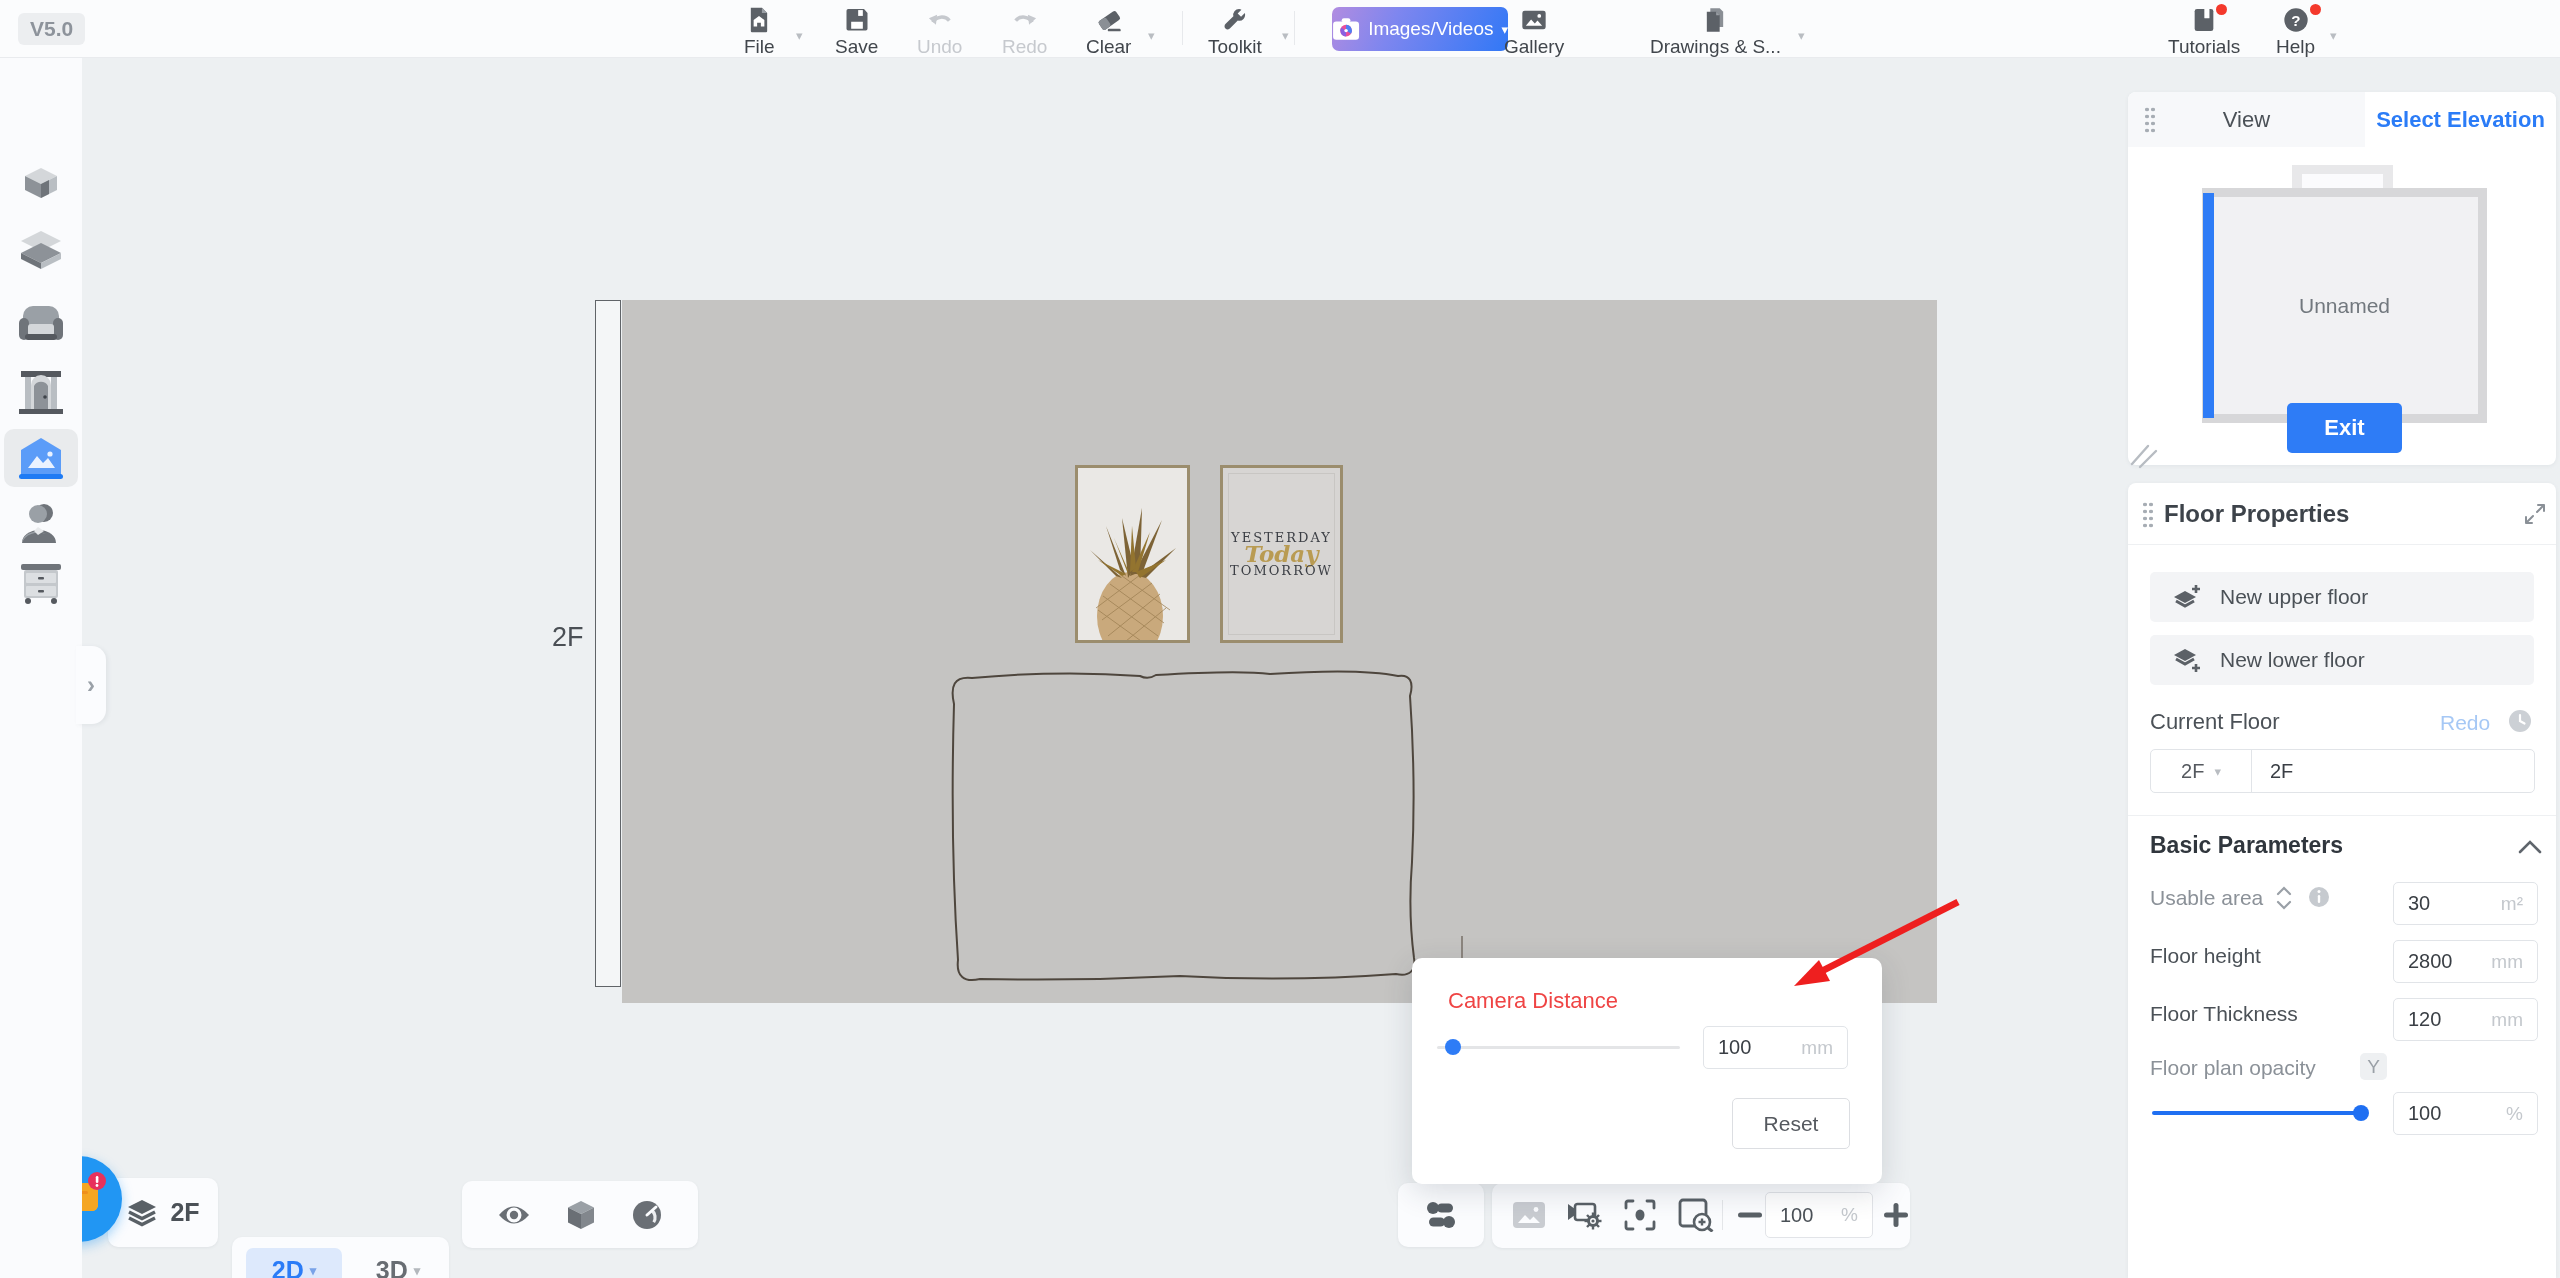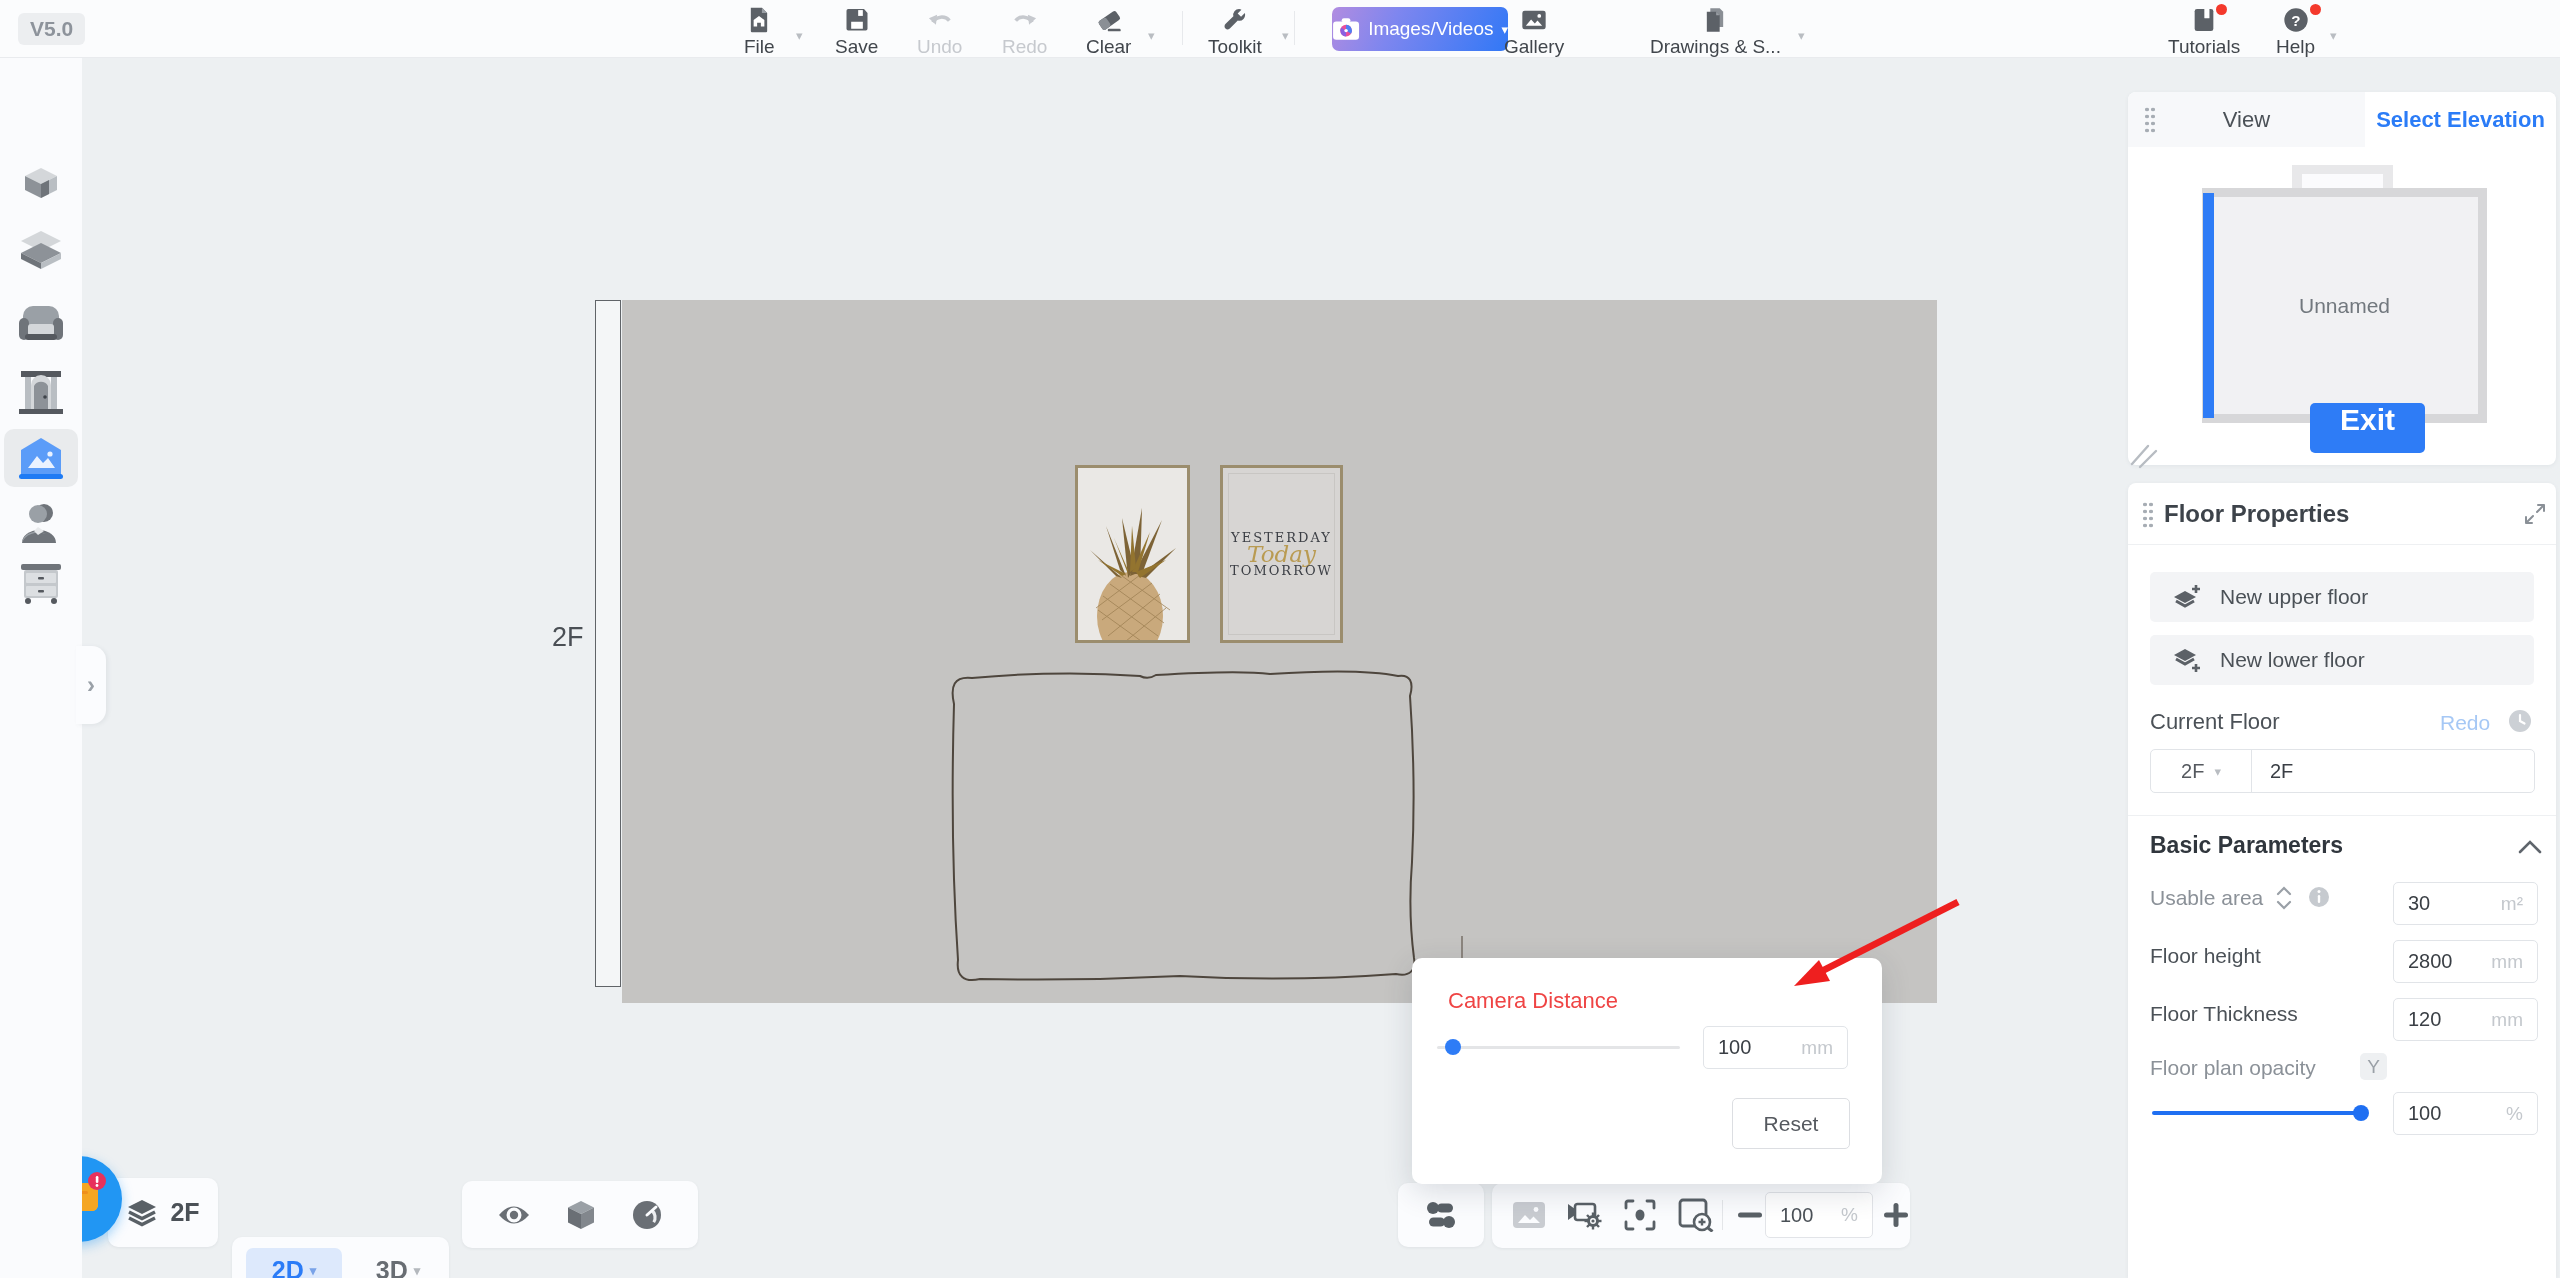--- a/index.html
+++ b/index.html
@@ -43,40 +43,40 @@
   
   .wallstrip{left:595px;top:300px;width:26px;height:687px;background:#f4f6f7;
              border:1.5px solid #606468;box-sizing:border-box;}
   .elev-rect{left:622px;top:300px;width:1315px;height:703px;background:#c5c4c2;}
   .flabel{left:552px;top:622px;color:#4a4f55;font-size:27px;}
   .frame{position:absolute;border:3px solid #9b8d6d;background:#eae8e5;box-sizing:border-box;cursor:pointer;}
   .frame2-inner{position:absolute;inset:5px;border:1px solid #c8c6c3;background:#d7d5d3;
                 display:flex;flex-direction:column;align-items:center;justify-content:center;}
   .poster-caps{font-family:"DejaVu Serif",serif;font-size:13px;letter-spacing:2px;color:#3c3f45;line-height:1;}
   .poster-script{font-family:"DejaVu Serif",serif;font-style:italic;font-size:23px;color:#b99b52;
-                 line-height:.7;margin:2px 0;}
+                 line-height:.7;margin:2px 0;font-weight:bold;}
 
   
   .card{position:absolute;background:#fff;border-radius:8px;box-shadow:0 1px 4px rgba(70,80,100,.07);}
   .dots{position:absolute;width:11px;height:27px;
         background-image:radial-gradient(#a7adb4 1.7px,transparent 1.8px);
         background-size:6px 7px;}
   .tabrow{position:absolute;left:0;top:0;width:428px;height:55px;display:flex;}
   .tab-view{width:237px;background:#f7f8fa;border-radius:8px 0 0 0;display:flex;align-items:center;
             justify-content:center;color:#4b5157;font-size:22px;font-weight:500;cursor:pointer;}
   .tab-select{flex:1;display:flex;align-items:center;justify-content:center;color:#2b7cf7;
               font-size:22px;font-weight:bold;cursor:pointer;border-radius:0 8px 0 0;background:#fff;}
   .room{position:absolute;left:74px;top:96px;width:285px;height:235px;background:#f1f1f3;
         border:9px solid #d7d7d9;box-sizing:border-box;}
   .bluewall{position:absolute;left:75px;top:101px;width:11px;height:225px;background:#2e7cf6;}
   .bump-outer{position:absolute;left:164px;top:73px;width:101px;height:34px;background:#e8e8ea;}
   .bump-inner{position:absolute;left:174px;top:82px;width:81px;height:33px;background:#fbfbfd;}
   .exitbtn{position:absolute;left:159px;top:311px;width:115px;height:50px;background:#2e7cf6;
-           border-radius:5px;color:#fff;font-size:30px;font-weight:600;display:flex;
-           justify-content:center;cursor:pointer;margin-left:23px;}
+           border-radius:5px;color:#fff;font-size:22px;font-weight:600;display:flex;
+           align-items:center;justify-content:center;cursor:pointer;}
   .graybtn{position:absolute;left:22px;width:384px;height:50px;background:#f3f4f6;border-radius:5px;
            display:flex;align-items:center;gap:18px;padding-left:22px;box-sizing:border-box;
            color:#4b5157;font-size:21px;cursor:pointer;}
   .field{position:absolute;background:#fff;border:1px solid #e1e4e8;border-radius:5px;
          display:flex;align-items:center;justify-content:space-between;padding:0 14px;
          box-sizing:border-box;cursor:text;}
   .field .val{color:#3a3f45;font-size:20px;}
   .field .unit{color:#c4c8cd;font-size:19px;}
   .plabel{position:absolute;font-size:21px;color:#4b5157;white-space:nowrap;}
   .plabel.light{color:#8b9198;}

